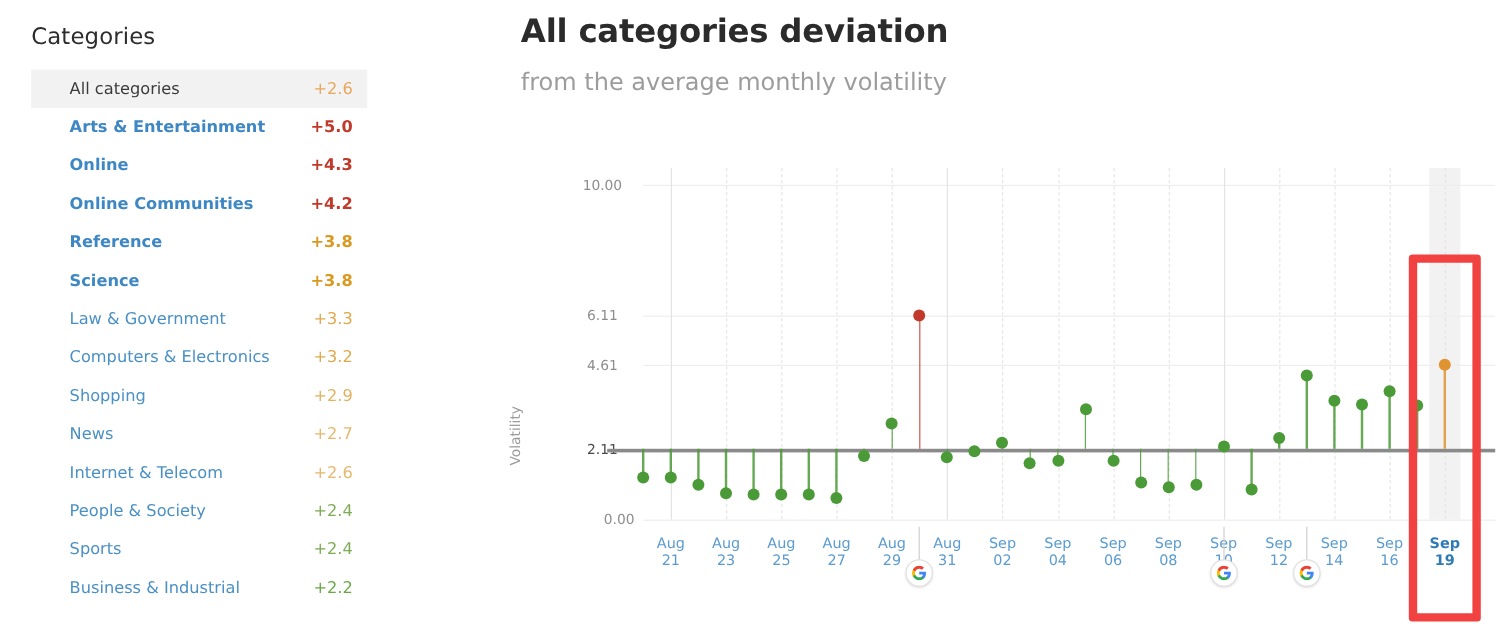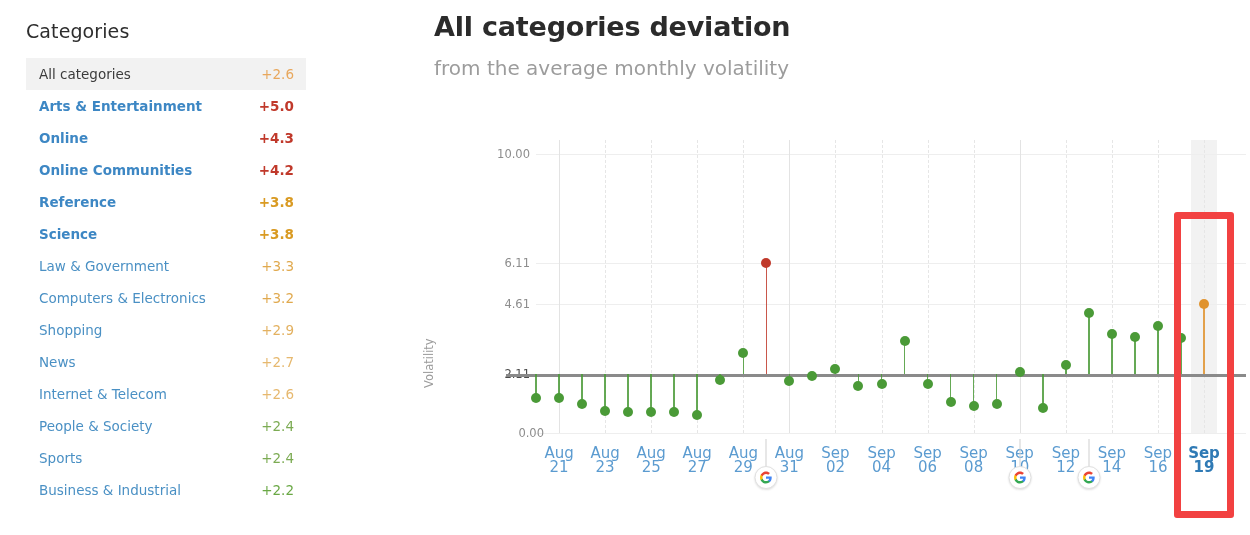--- a/index.html
+++ b/index.html
@@ -18,21 +18,21 @@
     position: absolute; left: 26px; top: 20px;
     font-size: 19px; color: #2d2d2d; font-weight: 400;
     letter-spacing: .1px;
   }
   .cat-list { position: absolute; left: 26px; top: 58px; width: 280px; }
   .cat-row {
     position: relative; height: 32px; display: flex; align-items: center;
     justify-content: space-between; padding: 0 12px 0 13px;
   }
   .cat-row.active { background: #f2f2f2; }
-  .cat-name { font-size: 13.5px; color: #4a90c4; white-space: nowrap; }
+  .cat-name { font-size: 13.5px; color: #4a90c4; white-space: nowrap; margin-left: 19px; }
   .cat-row.active .cat-name { color: #3b3b3b; }
   .cat-row.bold .cat-name { font-weight: bold; color: #3d87c4; }
   .cat-val { font-size: 13.5px; font-variant-numeric: tabular-nums; }
   .cat-row.bold .cat-val { font-weight: bold; }
 
   
   .chart-panel { position: absolute; left: 434px; top: 0; width: 816px; height: 535px; }
   .chart-title {
     position: absolute; left: 0; top: 11px;
     font-size: 27px; font-weight: bold; color: #2b2b2b; letter-spacing: -.2px;
@@ -49,37 +49,37 @@
   .legend-label { font-size: 12.8px; color: #3b3b3b; }
 
   
   .plot-wrap { position: absolute; left: 0; top: 140px; width: 816px; height: 395px; }
   .axis-ylabel {
     position: absolute; left: -12px; top: 248px;
     transform: rotate(-90deg); transform-origin: left top;
     font-size: 11.5px; color: #9c9c9c; white-space: nowrap;
   }
   .ytick {
-    position: absolute; right: 0; width: 56px; text-align: right;
+    position: absolute; right: 0; width: 56px; text-align: center;
     font-size: 11.5px; color: #8d8d8d; transform: translateY(-50%);
   }
   .ytick.emph { color: #4a4a4a; }
   .grid-h { position: absolute; left: 0; height: 1px; background: #eeeeee; }
   .grid-v { position: absolute; top: 0; width: 1px; border-left: 1px dashed #e6e6e6; }
   .grid-v.solid { border-left: 1px solid #e3e3e3; }
   .avg-line { position: absolute; height: 2.5px; background: #8a8a8a; }
   .hl-band { position: absolute; background: #ededed; opacity: .75; }
 
   .stem { position: absolute; width: 1.6px; }
   .dot { position: absolute; width: 10px; height: 10px; border-radius: 50%; transform: translate(-50%,-50%); }
 
   .xtick {
     position: absolute; width: 46px; text-align: center;
     transform: translateX(-50%);
-    font-size: 15px; color: #5b9bd0; line-height: 14px;
+    font-size: 12px; color: #5b9bd0; line-height: 14px;
   }
   .xtick.emph { color: #2f7ab5; font-weight: bold; }
   .xtick span { display: block; }
 
   .gicon {
     position: absolute; width: 23px; height: 23px; border-radius: 50%;
     background: #ffffff; border: 1px solid #e0e0e0;
     transform: translateX(-50%);
     display: flex; align-items: center; justify-content: center;
     box-shadow: 0 1px 2px rgba(0,0,0,.12);

